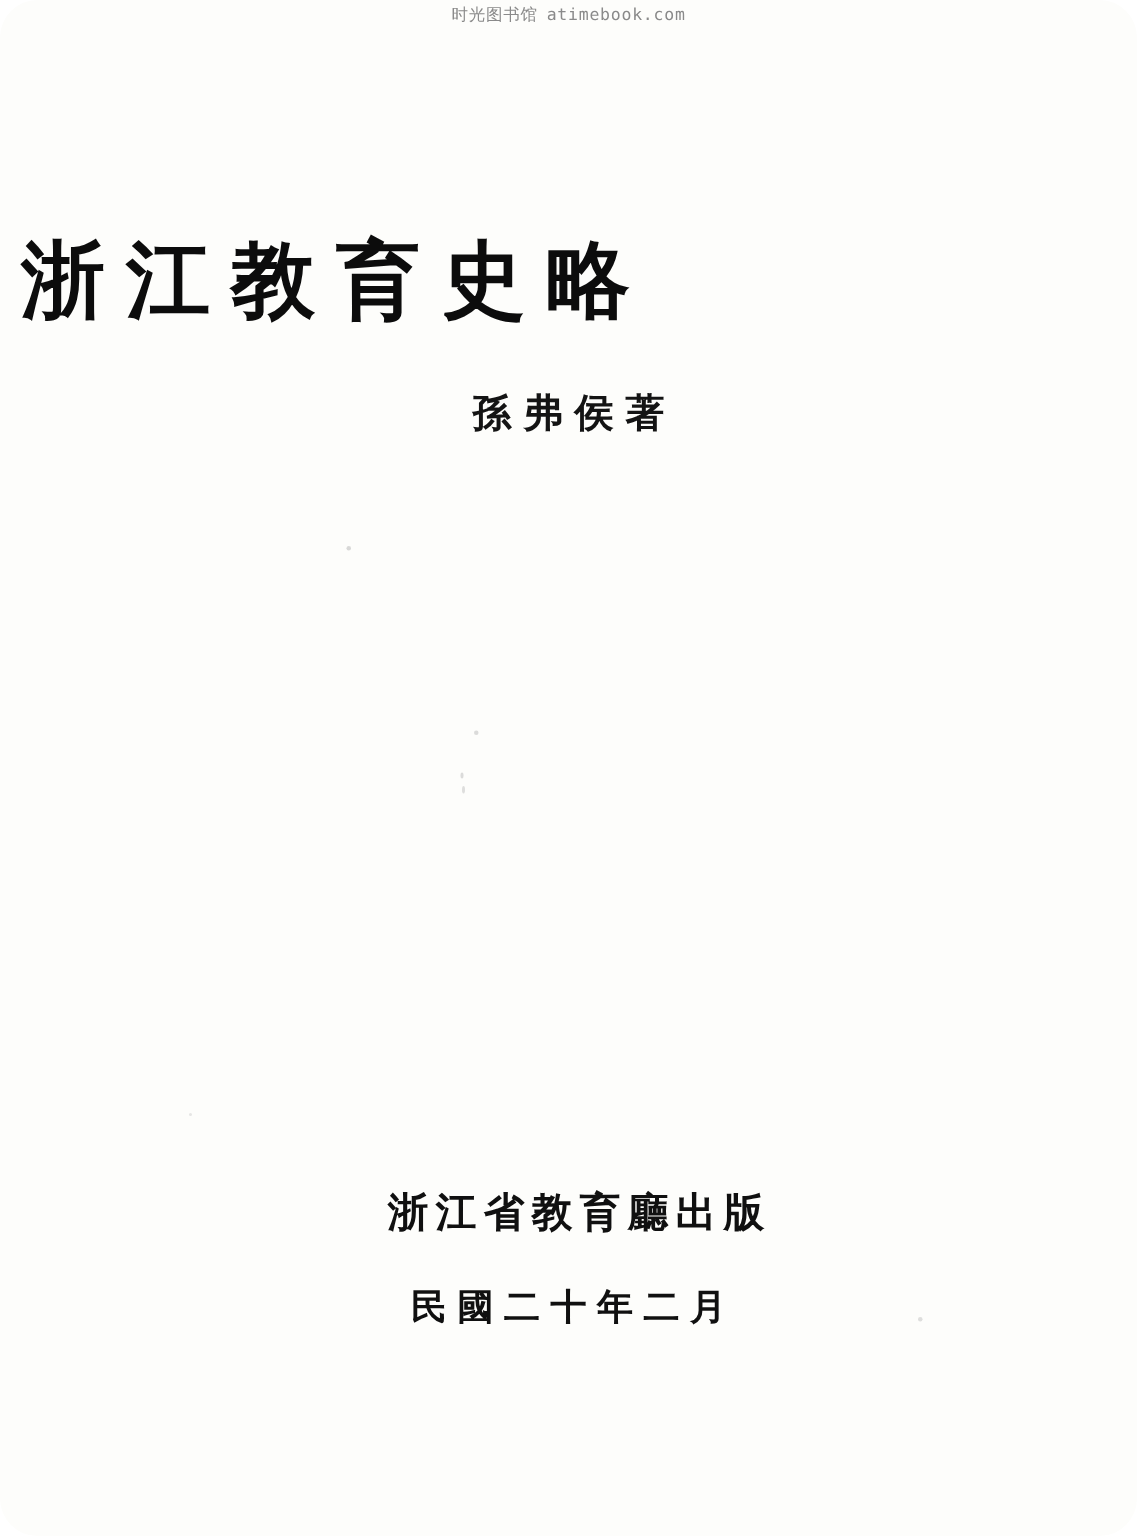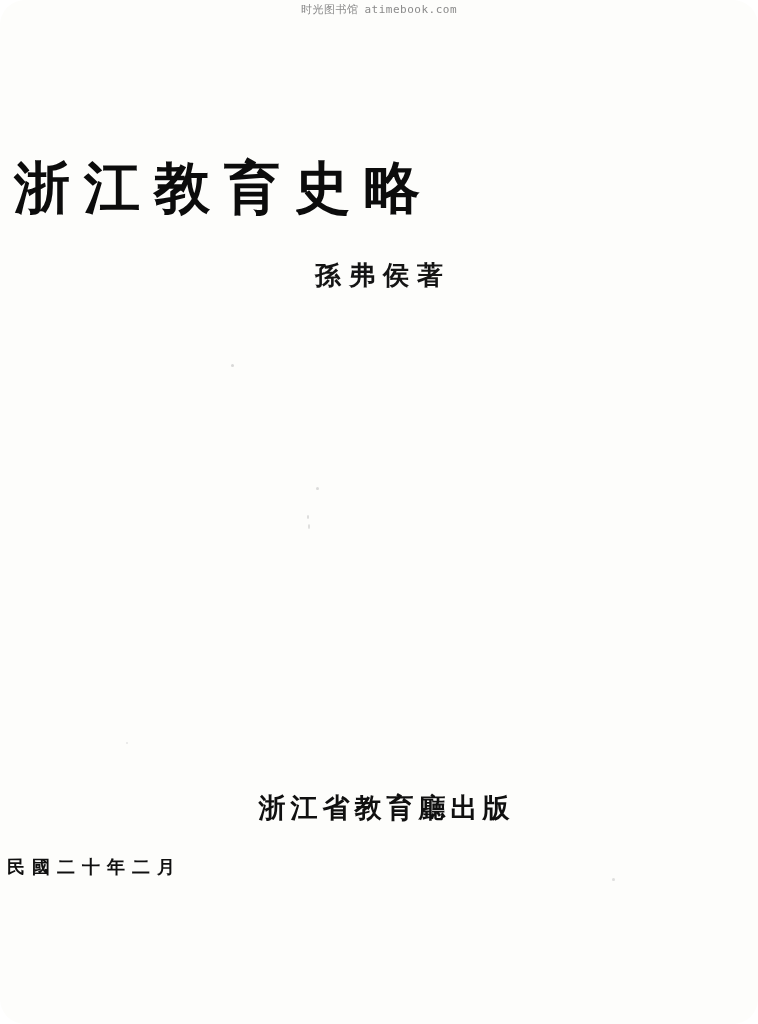--- a/index.html
+++ b/index.html
@@ -102,22 +102,22 @@
     color: #101010;
     padding-left: 10px;
   }
 
   
   .date {
     position: absolute;
     top: 855px;
     left: 0;
     right: 0;
-    text-align: left;
-    font-size: 18px;
+    text-align: center;
+    font-size: 24px;
     font-weight: 700;
     letter-spacing: 7px;
     text-indent: 7px;
     color: #101010;
   }
 </style>
 </head>
 <body>
 
 <div class="page">

